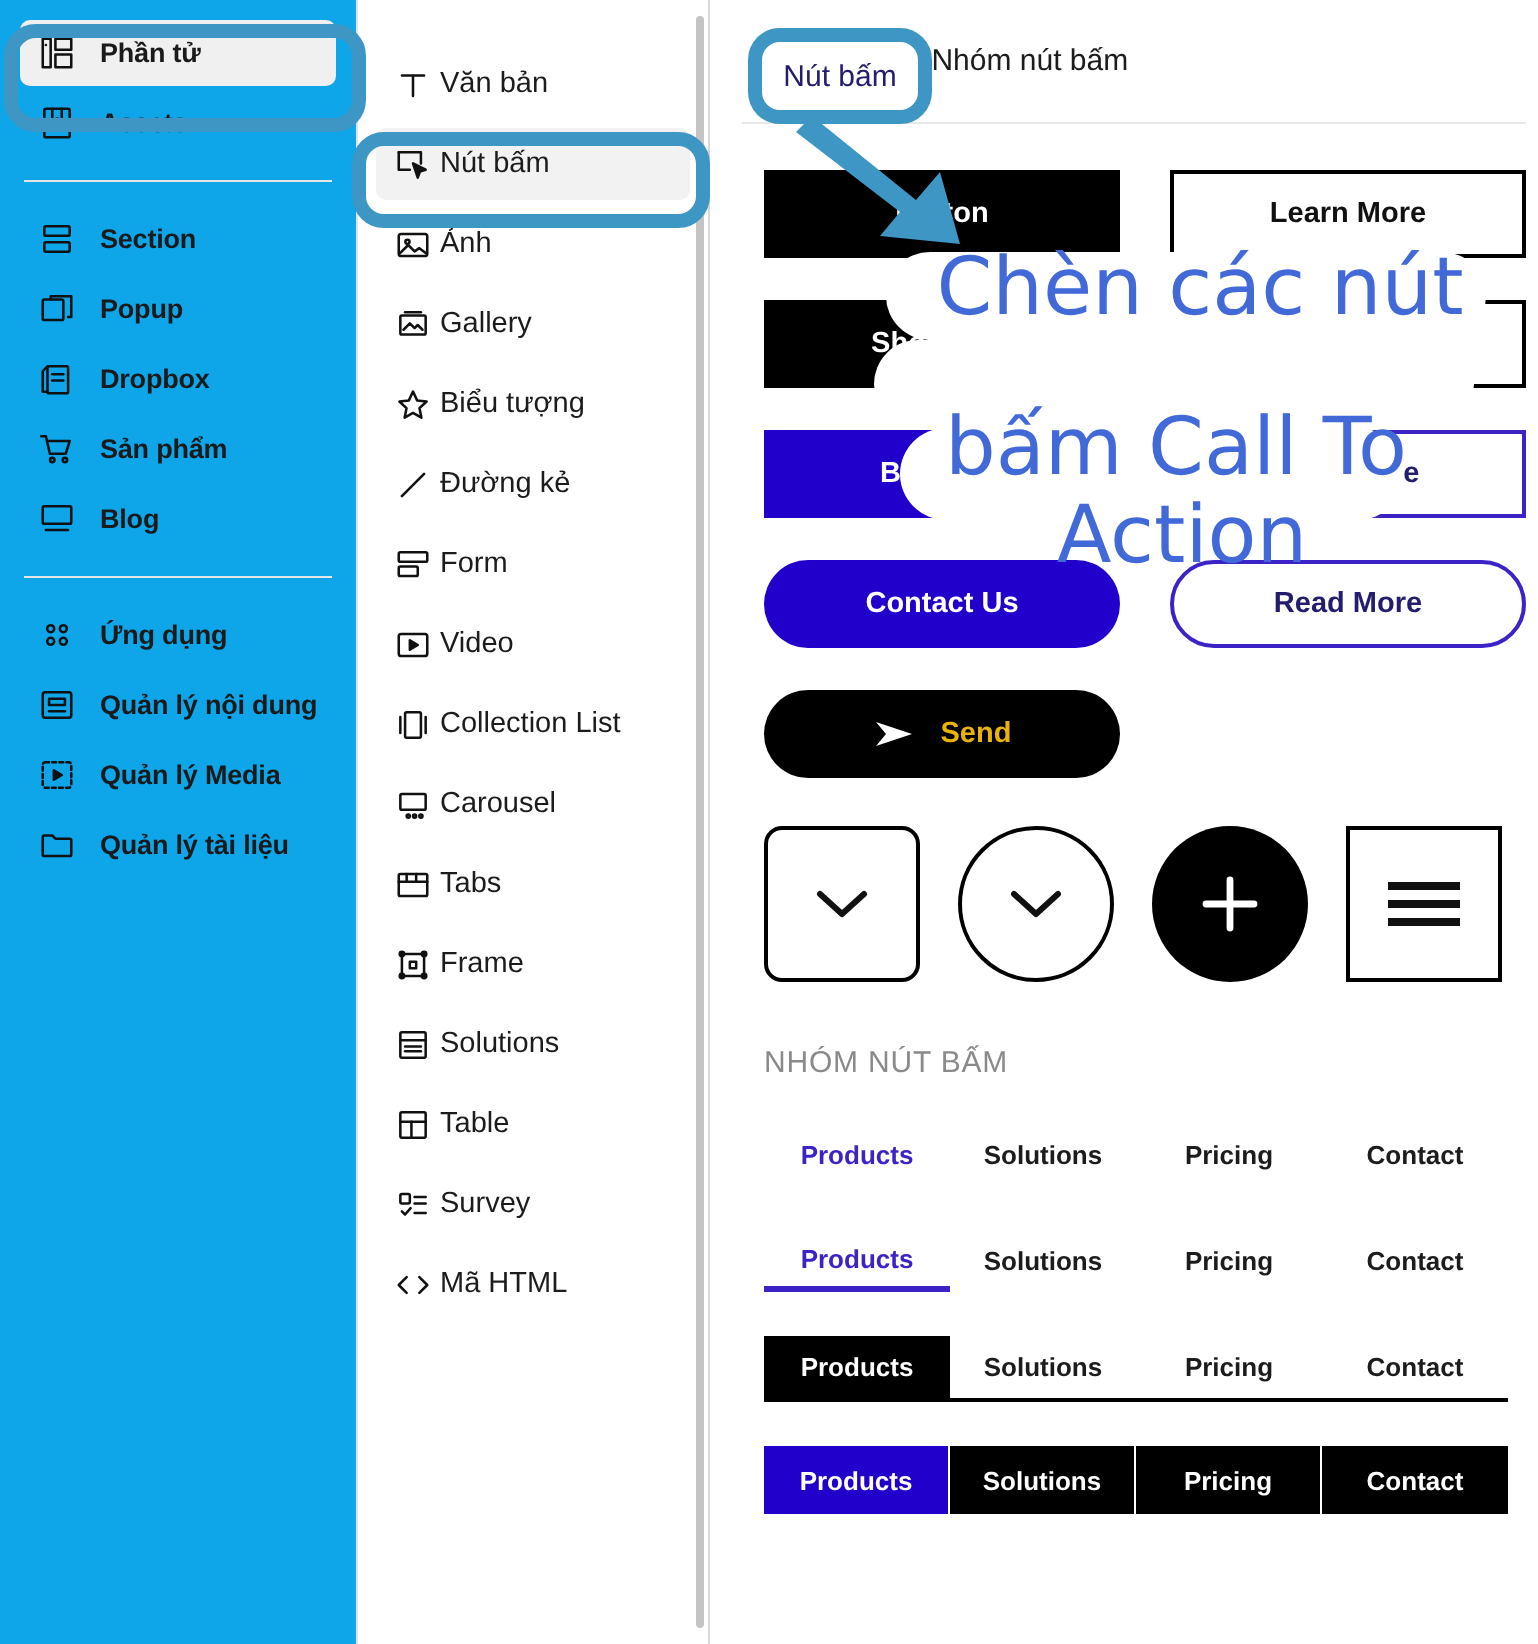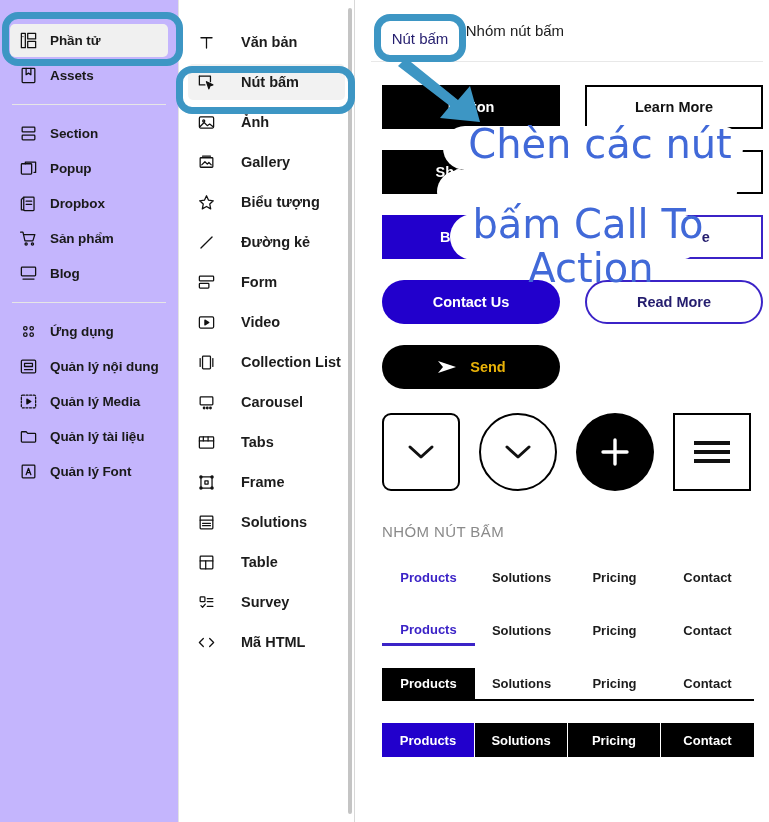--- a/index.html
+++ b/index.html
@@ -14,23 +14,23 @@
     position: relative;
     width: 769px; height: 822px;
     display: flex;
     background: #fff;
   }
 
   
   .sidebar {
     width: 179px;
     height: 822px;
-    background: #c4b5fd;
+    background: #0ea5e9;
     border-right: 1px solid #e3e3e3;
-    padding-top: 22px;
+    padding-top: 8px;
     flex: 0 0 179px;
     position: relative;
   }
   .side-divider {
     height: 1px;
     background: #e6e6e6;
     margin: 12px 12px 12px 12px;
   }
   .side-item {
     display: flex;
@@ -62,28 +62,27 @@
     flex: 0 0 176px;
     height: 822px;
     background: #ffffff;
     border-right: 1px solid #d8d8d8;
     padding-top: 20px;
     position: relative;
   }
   .mid-item {
     display: flex;
     align-items: center;
-    gap: 25px;
+    gap: 4px;
     height: 36px;
     margin: 4px 9px;
     padding: 0 8px;
     border-radius: 5px;
     cursor: pointer;
     color: #1c1c1c;
-    font-weight: bold;
   }
   .mid-item.selected { background: #f2f2f2; }
   .mid-item .ico {
     width: 20px; height: 20px;
     display:flex; align-items:center; justify-content:center;
     flex: 0 0 20px;
   }
   .mid-item .lbl {
     font-size: 14.5px;
     white-space: nowrap;
@@ -342,29 +341,20 @@
           <span class="lbl">Quản lý Media</span>
         </div>
         <div class="side-item">
           <span class="ico">
             <svg viewBox="0 0 24 24" width="19" height="19" fill="none" stroke="#111" stroke-width="1.6" stroke-linecap="round" stroke-linejoin="round">
               <path d="M3 7a1 1 0 011-1h5l2 2h9a1 1 0 011 1v9a1 1 0 01-1 1H4a1 1 0 01-1-1z"></path>
             </svg>
           </span>
           <span class="lbl">Quản lý tài liệu</span>
         </div>
-        <div class="side-item">
-          <span class="ico">
-            <svg viewBox="0 0 24 24" width="19" height="19" fill="none" stroke="#111" stroke-width="1.6" stroke-linecap="round" stroke-linejoin="round">
-              <rect x="4" y="4" width="16" height="16" rx="1"></rect>
-              <path d="M9 16l3-8 3 8M10 13.5h4"></path>
-            </svg>
-          </span>
-          <span class="lbl">Quản lý Font</span>
-        </div>
       </div>
   </div>
 
   <div class="midcol">
     <div id="mid-items">
         <div class="mid-item">
           <span class="ico">
             <svg viewBox="0 0 24 24" width="19" height="19" fill="none" stroke="#111" stroke-width="1.6" stroke-linecap="round" stroke-linejoin="round">
               <path d="M5 6h14M12 6v13"></path>
             </svg>

